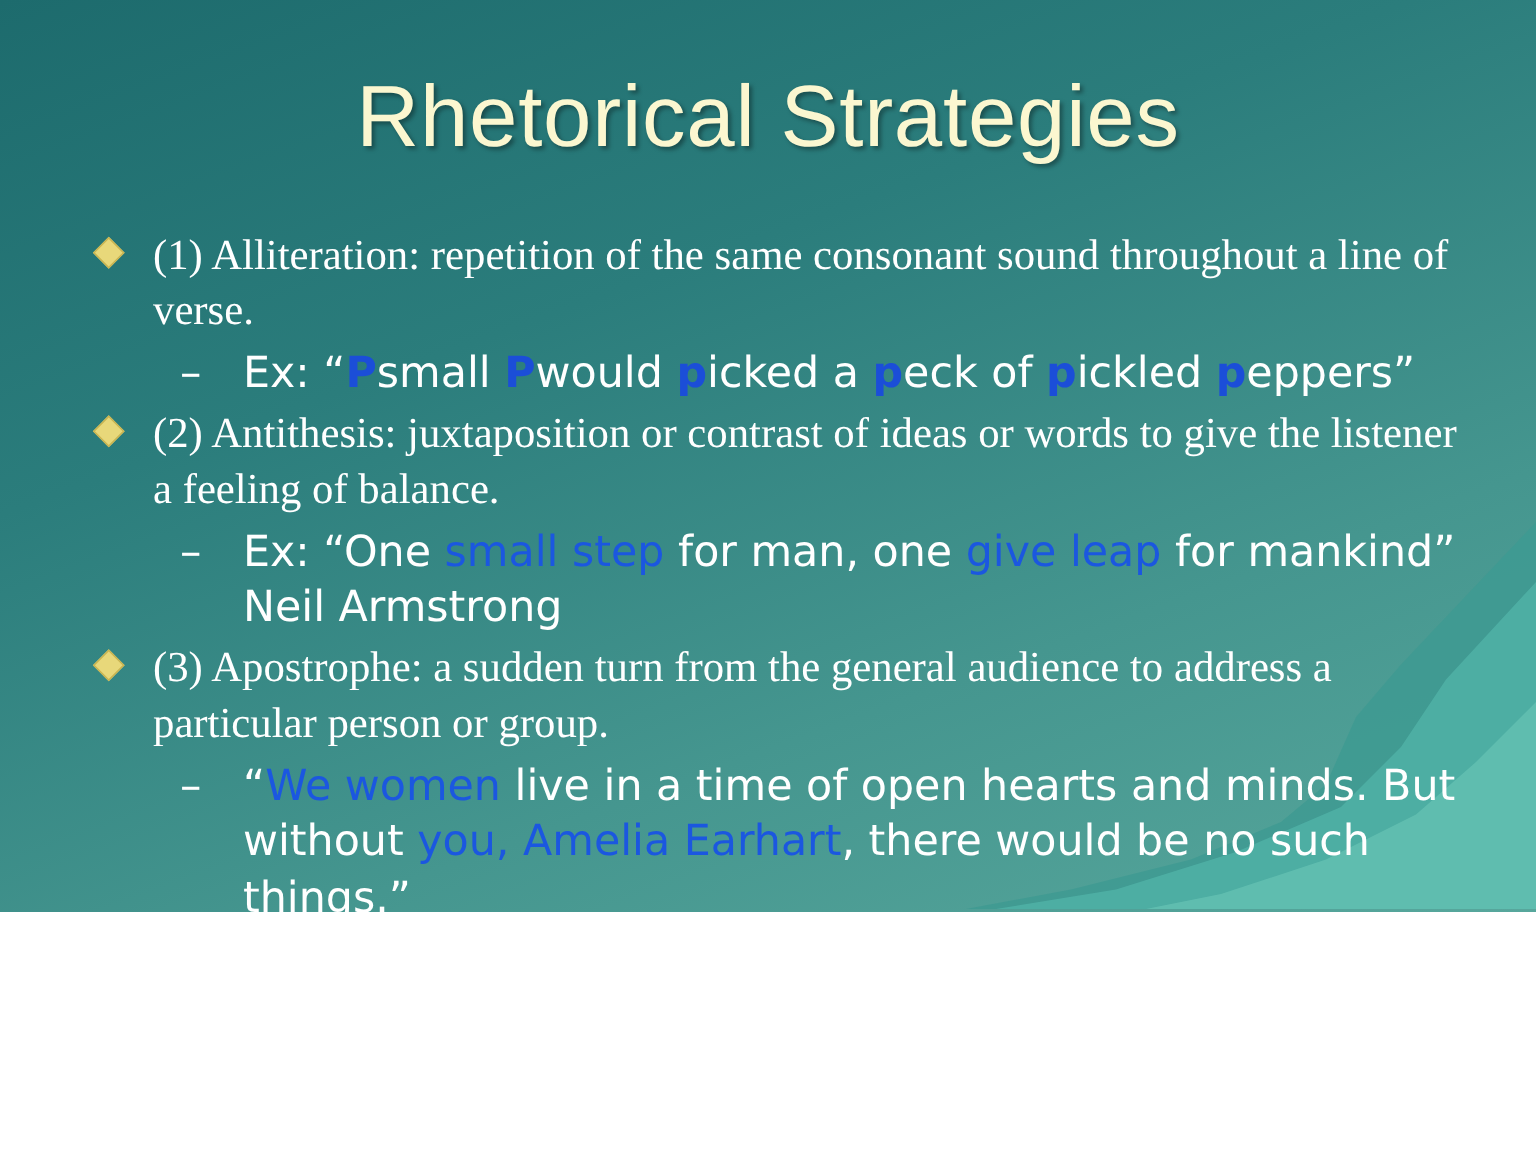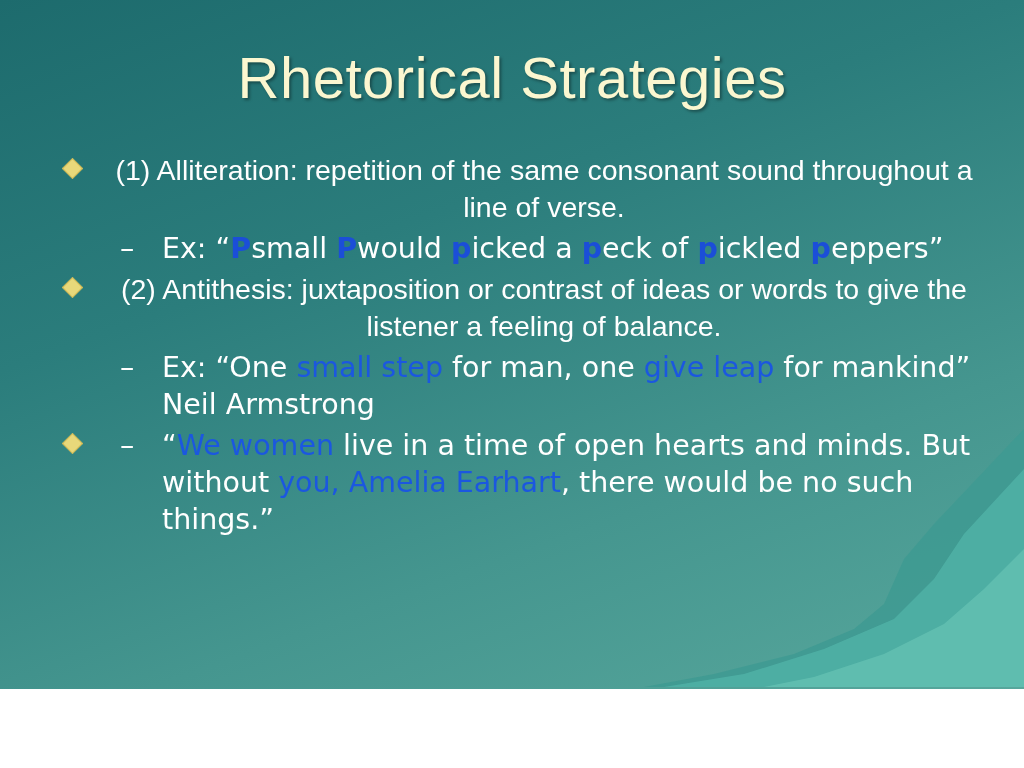--- a/index.html
+++ b/index.html
@@ -8,21 +8,21 @@
   }
   body {
     width: 1024px;
     height: 768px;
     overflow: hidden;
     font-family: "DejaVu Sans", sans-serif;
   }
   .slide {
     position: relative;
     width: 1024px;
-    height: 689px;
+    height: 608px;
     background: linear-gradient(160deg, #1d6b6d 0%, #2b7d7c 35%, #45968f 70%, #57a79c 100%);
     overflow: hidden;
   }
   .bg-deco {
     position: absolute;
     right: 0;
     bottom: 0;
     width: 560px;
     height: 260px;
     pointer-events: none;
@@ -47,22 +47,21 @@
     left: 56px;
     width: 930px;
   }
   .lvl1 {
     position: relative;
     padding-left: 46px;
     margin-bottom: 4px;
     color: #ffffff;
     font-size: 28.5px;
     line-height: 1.30;
-    font-family: Liberation Sans, sans-serif;
-    text-align: center;
+    font-family: Liberation Serif, serif;
   }
   .lvl1 .bullet {
     position: absolute;
     left: 9px;
     top: 9px;
     width: 13px;
     height: 13px;
     background: #e8d87a;
     transform: rotate(45deg);
     border: 1px solid #c9b552;
@@ -123,20 +122,21 @@
       <span>(2) Antithesis: juxtaposition or contrast of ideas or words to give the listener a feeling of balance.</span>
     </div>
 
     <div class="lvl2">
       <span class="dash">–</span>
       <span><span>Ex: “One </span><span class="hl-plain">small step</span><span> for man, one </span><span class="hl-plain">give leap</span><span> for mankind” Neil Armstrong</span></span>
     </div>
 
     <div class="lvl1">
       <span class="bullet"></span>
+      <span>(3) Apostrophe:  a sudden turn from the general audience to address a particular person or group.</span>
     </div>
 
     <div class="lvl2">
       <span class="dash">–</span>
       <span><span>“</span><span class="hl-plain">We women</span><span> live in a time of open hearts and minds.  But without </span><span class="hl-plain">you, Amelia Earhart</span><span>, there would be no such things.”</span></span>
     </div>
 
   </div>
 </div>
 

